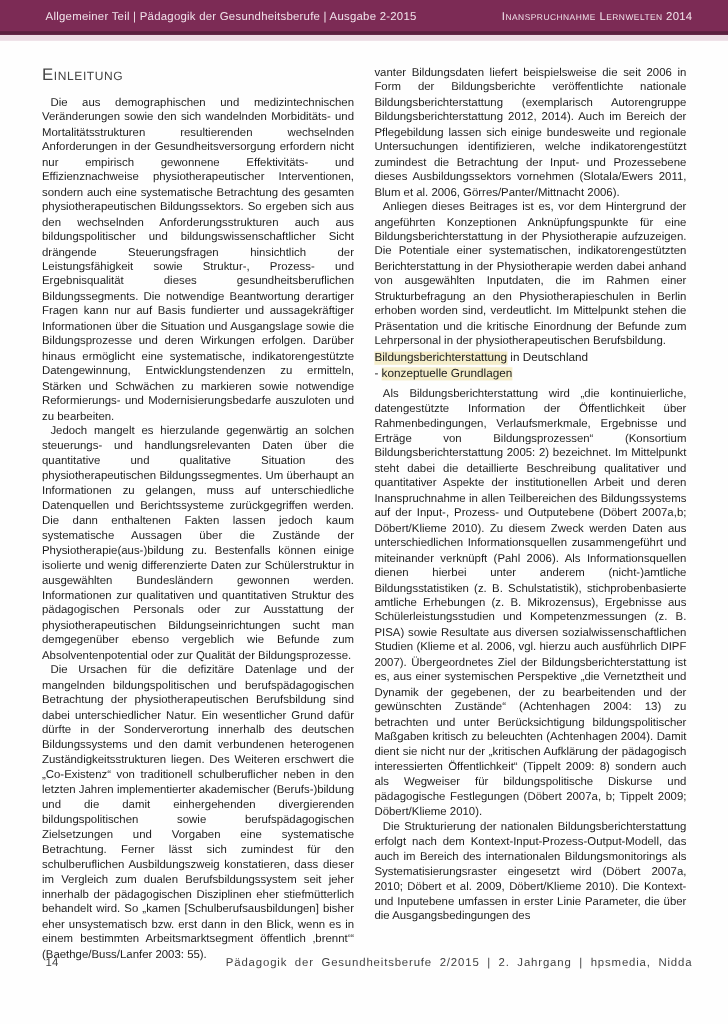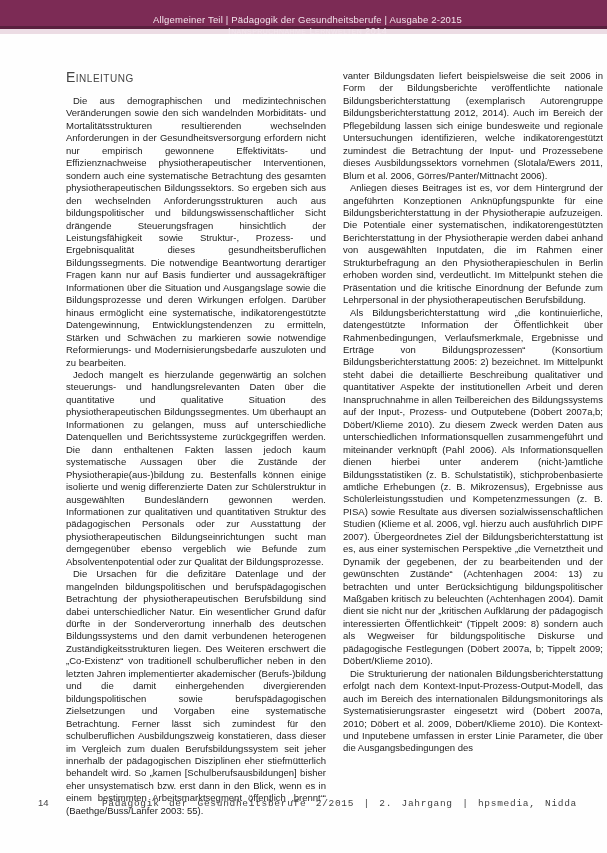--- a/index.html
+++ b/index.html
@@ -10,29 +10,28 @@
     font-family:"Liberation Sans",sans-serif;
     color:var(--body-text,#1c1c1c);
     overflow:hidden;
   }
   .topbar{
     position:absolute;top:0;left:0;right:0;height:29px;
     background:var(--bar,#7c2b55);
     border-bottom:3px solid var(--bar-edge,#59203e);
     box-shadow:0 5px 0 var(--bar-glow,#ecdce4);
     display:flex;align-items:center;justify-content:space-between;
-    padding:14px 30px 0 38px;box-sizing:border-box;
+    padding:2px 30px 0 38px;box-sizing:border-box;
     color:#f2e4ec;font-size:9.5px;letter-spacing:0.2px;
     white-space:nowrap;
-    flex-direction:column;
   }
   .sc{font-variant:small-caps;letter-spacing:0.4px;}
   .content{
-    position:absolute;top:70px;left:35px;width:537px;
-    display:flex;gap:17px;margin-left:31px;
+    position:absolute;top:55px;left:35px;width:537px;
+    display:flex;gap:17px;
   }
   .col{width:260px;}
   p.body{
     margin:0;
     font-size:9.5px;line-height:12.45px;
     text-align:justify;text-indent:7px;
     hyphens:auto;-webkit-hyphens:auto;
   }
   p.body.cont{text-indent:0;}
   h1.heading{
@@ -44,21 +43,21 @@
   .subheading{
     font-size:9.8px;line-height:13px;color:#222222;
     margin:0 0 5px 0;
   }
   .hl{background:var(--hl,#f5eecb);}
   .pagefoot{
     position:absolute;left:38px;right:30px;top:797px;
     display:flex;justify-content:space-between;align-items:baseline;
     font-size:9.5px;color:#3f3f3f;
   }
-  .imprint{letter-spacing:0.7px;word-spacing:3px;font-family:Liberation Mono, monospace;}
+  .imprint{letter-spacing:0.7px;word-spacing:3px;}
 </style>
 </head>
 <body>
 
 <div class="page">
 
   <header class="topbar">
     <span>Allgemeiner Teil | Pädagogik der Gesundheitsberufe | Ausgabe 2-2015</span>
     <span>
       <span class="sc">Inanspruchnahme Lernwelten</span>
@@ -71,20 +70,24 @@
     <section class="col">
       <h1 class="heading">Einleitung</h1>
       <p class="body">Die aus demographischen und medizintechnischen Veränderungen sowie den sich wandelnden Morbiditäts- und Mortalitätsstrukturen resultierenden wechselnden Anforderungen in der Gesundheitsversorgung erfordern nicht nur empirisch gewonnene Effektivitäts- und Effizienznachweise physiotherapeutischer Interventionen, sondern auch eine systematische Betrachtung des gesamten physiotherapeutischen Bildungssektors. So ergeben sich aus den wechselnden Anforderungsstrukturen auch aus bildungspolitischer und bildungswissenschaftlicher Sicht drängende Steuerungsfragen hinsichtlich der Leistungsfähigkeit sowie Struktur-, Prozess- und Ergebnisqualität dieses gesundheitsberuflichen Bildungssegments. Die notwendige Beantwortung derartiger Fragen kann nur auf Basis fundierter und aussagekräftiger Informationen über die Situation und Ausgangslage sowie die Bildungsprozesse und deren Wirkungen erfolgen. Darüber hinaus ermöglicht eine systematische, indikatorengestützte Datengewinnung, Entwicklungstendenzen zu ermitteln, Stärken und Schwächen zu markieren sowie notwendige Reformierungs- und Modernisierungsbedarfe auszuloten und zu bearbeiten.</p>
       <p class="body">Jedoch mangelt es hierzulande gegenwärtig an solchen steuerungs- und handlungsrelevanten Daten über die quantitative und qualitative Situation des physiotherapeutischen Bildungssegmentes. Um überhaupt an Informationen zu gelangen, muss auf unterschiedliche Datenquellen und Berichtssysteme zurückgegriffen werden. Die dann enthaltenen Fakten lassen jedoch kaum systematische Aussagen über die Zustände der Physiotherapie(aus-)bildung zu. Bestenfalls können einige isolierte und wenig differenzierte Daten zur Schülerstruktur in ausgewählten Bundesländern gewonnen werden. Informationen zur qualitativen und quantitativen Struktur des pädagogischen Personals oder zur Ausstattung der physiotherapeutischen Bildungseinrichtungen sucht man demgegenüber ebenso vergeblich wie Befunde zum Absolventenpotential oder zur Qualität der Bildungsprozesse.</p>
       <p class="body">Die Ursachen für die defizitäre Datenlage und der mangelnden bildungspolitischen und berufspädagogischen Betrachtung der physiotherapeutischen Berufsbildung sind dabei unterschiedlicher Natur. Ein wesentlicher Grund dafür dürfte in der Sonderverortung innerhalb des deutschen Bildungssystems und den damit verbundenen heterogenen Zuständigkeitsstrukturen liegen. Des Weiteren erschwert die „Co-Existenz“ von traditionell schulberuflicher neben in den letzten Jahren implementierter akademischer (Berufs-)bildung und die damit einhergehenden divergierenden bildungspolitischen sowie berufspädagogischen Zielsetzungen und Vorgaben eine systematische Betrachtung. Ferner lässt sich zumindest für den schulberuflichen Ausbildungszweig konstatieren, dass dieser im Vergleich zum dualen Berufsbildungssystem seit jeher innerhalb der pädagogischen Disziplinen eher stiefmütterlich behandelt wird. So „kamen [Schulberufsausbildungen] bisher eher unsystematisch bzw. erst dann in den Blick, wenn es in einem bestimmten Arbeitsmarktsegment öffentlich ‚brennt‘“ (Baethge/Buss/Lanfer 2003: 55).</p>
     </section>
 
     <section class="col">
       <p class="body cont">vanter Bildungsdaten liefert beispielsweise die seit 2006 in Form der Bildungsberichte veröffentlichte nationale Bildungsberichterstattung (exemplarisch Autorengruppe Bildungsberichterstattung 2012, 2014). Auch im Bereich der Pflegebildung lassen sich einige bundesweite und regionale Untersuchungen identifizieren, welche indikatorengestützt zumindest die Betrachtung der Input- und Prozessebene dieses Ausbildungssektors vornehmen (Slotala/Ewers 2011, Blum et al. 2006, Görres/Panter/Mittnacht 2006).</p>
       <p class="body">Anliegen dieses Beitrages ist es, vor dem Hintergrund der angeführten Konzeptionen Anknüpfungspunkte für eine Bildungsberichterstattung in der Physiotherapie aufzuzeigen. Die Potentiale einer systematischen, indikatorengestützten Berichterstattung in der Physiotherapie werden dabei anhand von ausgewählten Inputdaten, die im Rahmen einer Strukturbefragung an den Physiotherapieschulen in Berlin erhoben worden sind, verdeutlicht. Im Mittelpunkt stehen die Präsentation und die kritische Einordnung der Befunde zum Lehrpersonal in der physiotherapeutischen Berufsbildung.</p>
+      <div class="subheading">
+        <span class="hl">Bildungsberichterstattung</span><span> in Deutschland</span><br>
+        <span>- </span><span class="hl">konzeptuelle Grundlagen</span>
+      </div>
       <p class="body">Als Bildungsberichterstattung wird „die kontinuierliche, datengestützte Information der Öffentlichkeit über Rahmenbedingungen, Verlaufsmerkmale, Ergebnisse und Erträge von Bildungsprozessen“ (Konsortium Bildungsberichterstattung 2005: 2) bezeichnet. Im Mittelpunkt steht dabei die detaillierte Beschreibung qualitativer und quantitativer Aspekte der institutionellen Arbeit und deren Inanspruchnahme in allen Teilbereichen des Bildungssystems auf der Input-, Prozess- und Outputebene (Döbert 2007a,b; Döbert/Klieme 2010). Zu diesem Zweck werden Daten aus unterschiedlichen Informationsquellen zusammengeführt und miteinander verknüpft (Pahl 2006). Als Informationsquellen dienen hierbei unter anderem (nicht-)amtliche Bildungsstatistiken (z. B. Schulstatistik), stichprobenbasierte amtliche Erhebungen (z. B. Mikrozensus), Ergebnisse aus Schülerleistungsstudien und Kompetenzmessungen (z. B. PISA) sowie Resultate aus diversen sozialwissenschaftlichen Studien (Klieme et al. 2006, vgl. hierzu auch ausführlich DIPF 2007). Übergeordnetes Ziel der Bildungsberichterstattung ist es, aus einer systemischen Perspektive „die Vernetztheit und Dynamik der gegebenen, der zu bearbeitenden und der gewünschten Zustände“ (Achtenhagen 2004: 13) zu betrachten und unter Berücksichtigung bildungspolitischer Maßgaben kritisch zu beleuchten (Achtenhagen 2004). Damit dient sie nicht nur der „kritischen Aufklärung der pädagogisch interessierten Öffentlichkeit“ (Tippelt 2009: 8) sondern auch als Wegweiser für bildungspolitische Diskurse und pädagogische Festlegungen (Döbert 2007a, b; Tippelt 2009; Döbert/Klieme 2010).</p>
       <p class="body">Die Strukturierung der nationalen Bildungsberichterstattung erfolgt nach dem Kontext-Input-Prozess-Output-Modell, das auch im Bereich des internationalen Bildungsmonitorings als Systematisierungsraster eingesetzt wird (Döbert 2007a, 2010; Döbert et al. 2009, Döbert/Klieme 2010). Die Kontext- und Inputebene umfassen in erster Linie Parameter, die über die Ausgangsbedingungen des</p>
     </section>
 
   </main>
 
   <footer class="pagefoot">
     <span>14</span>
     <span class="imprint">Pädagogik der Gesundheitsberufe 2/2015 | 2. Jahrgang | hpsmedia, Nidda</span>
   </footer>

